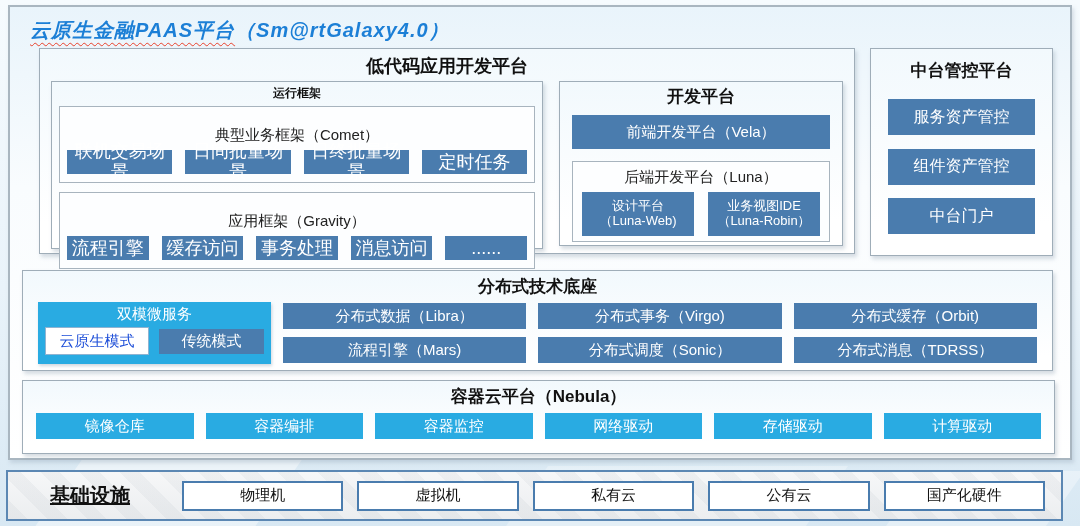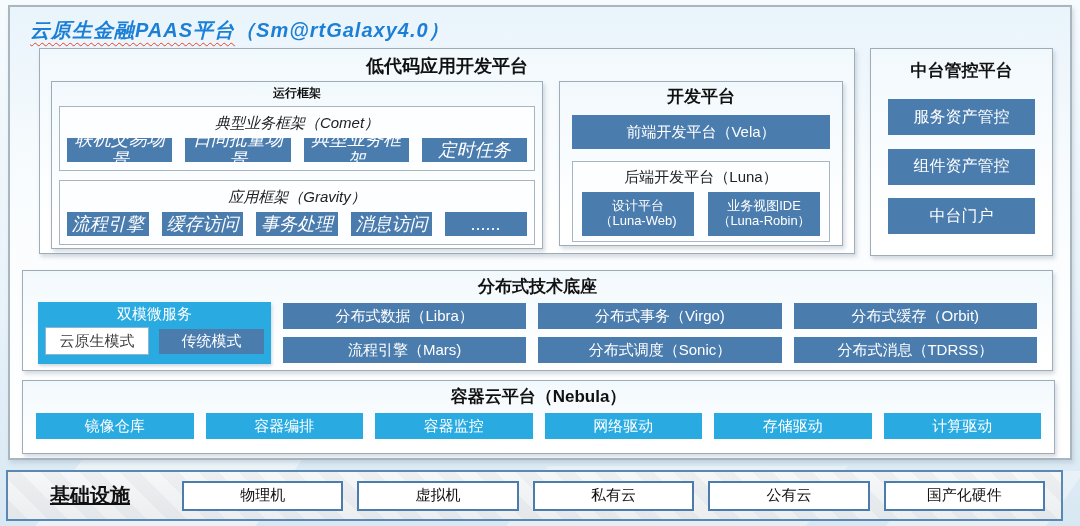--- a/index.html
+++ b/index.html
@@ -49,21 +49,21 @@
     text-align:center; line-height:1.15;
   }
   .cyan { background:#29abe2; }
 
   .top-row { display:flex; gap:15px; margin:4px 17px 0 29px; }
   .lowcode-panel { width:816px; height:206px; }
   .lowcode-panel > .sec-title { font-size:18px; padding:5px 0 3px; }
   .lc-row { display:flex; gap:16px; padding:0 11px; }
   .runtime-box { width:492px; height:168px; }
   .runtime-box > .sec-title { font-size:12px; padding:3px 0 4px; }
-  .frame-box { margin:0 7px 9px; padding:5px 7px 8px;font-style:italic; }
+  .frame-box { margin:0 7px 9px; padding:17px 7px 8px; }
   .frame-box .sub-title { padding:2px 0 5px; }
   .btn-row { display:flex; gap:13px; }
   .btn-row .btn { flex:1; height:24px; }
 
   .dev-box { flex:1; height:165px; }
   .dev-box > .sec-title { font-size:17px; padding:3px 0 5px; }
   .vela-btn { margin:2px 12px 0; height:34px; font-size:15px; }
   .luna-box { margin:12px 12px 0; padding:4px 9px 5px; }
   .luna-box .sub-title { padding:2px 0 5px; }
   .luna-row { display:flex; gap:14px; }
@@ -73,21 +73,21 @@
   .mgmt-panel > .sec-title { font-size:17px; padding:10px 0 2px; }
   .mgmt-btns { flex:1; display:flex; flex-direction:column; justify-content:space-evenly; padding:2px 17px 8px; }
   .mgmt-btns .btn { height:36px; font-size:16px; }
 
   .dist-panel { margin:14px 17px 0 12px; height:101px; }
   .dist-panel > .sec-title { font-size:17px; padding:4px 0 4px; }
   .dist-row { display:flex; gap:12px; padding:0 15px; }
   .dual-box { width:233px; height:62px; background:#29abe2; padding:2px 7px 5px; box-shadow:1px 2px 3px rgba(120,140,160,.35); }
   .dual-box .sub-title { color:#fff; padding:1px 0 3px; }
   .dual-row { display:flex; gap:10px; align-items:center; }
-  .cn-mode { width:104px; height:28px; background:#fff; color:#404040; border:1px solid #8fb3d1; box-shadow:0 0 0 1px rgba(255,255,255,.8) inset; font-size:15px; display:flex; align-items:center; justify-content:center; }
+  .cn-mode { width:104px; height:28px; background:#fff; color:#1d4ed8; border:1px solid #8fb3d1; box-shadow:0 0 0 1px rgba(255,255,255,.8) inset; font-size:15px; display:flex; align-items:center; justify-content:center; }
   .trad-mode { flex:1; height:25px; font-size:15px; }
   .dist-col { flex:1; display:flex; flex-direction:column; gap:8px; padding-top:1px; }
   .dist-col .btn { height:26px; font-size:15px; }
 
   .nebula-panel { margin:9px 15px 0 12px; height:74px; }
   .nebula-panel > .sec-title { font-size:17px; padding:4px 0 5px; }
   .nebula-row { display:flex; gap:12px; padding:0 13px; }
   .nebula-row .btn { flex:1; height:26px; font-size:15px; }
 
   .infra-strip {
@@ -124,21 +124,21 @@
       <div class="sec-title">低代码应用开发平台</div>
       <div class="lc-row">
 
         <div class="panel runtime-box">
           <div class="sec-title">运行框架</div>
           <div class="sub-box frame-box">
             <div class="sub-title">典型业务框架（Comet）</div>
             <div class="btn-row">
               <div class="btn">联机交易场景</div>
               <div class="btn">日间批量场景</div>
-              <div class="btn">典型业务框架</div>
+              <div class="btn">日终批量场景</div>
               <div class="btn">定时任务</div>
             </div>
           </div>
           <div class="sub-box frame-box">
             <div class="sub-title">应用框架（Gravity）</div>
             <div class="btn-row">
               <div class="btn">流程引擎</div>
               <div class="btn">缓存访问</div>
               <div class="btn">事务处理</div>
               <div class="btn">消息访问</div>

